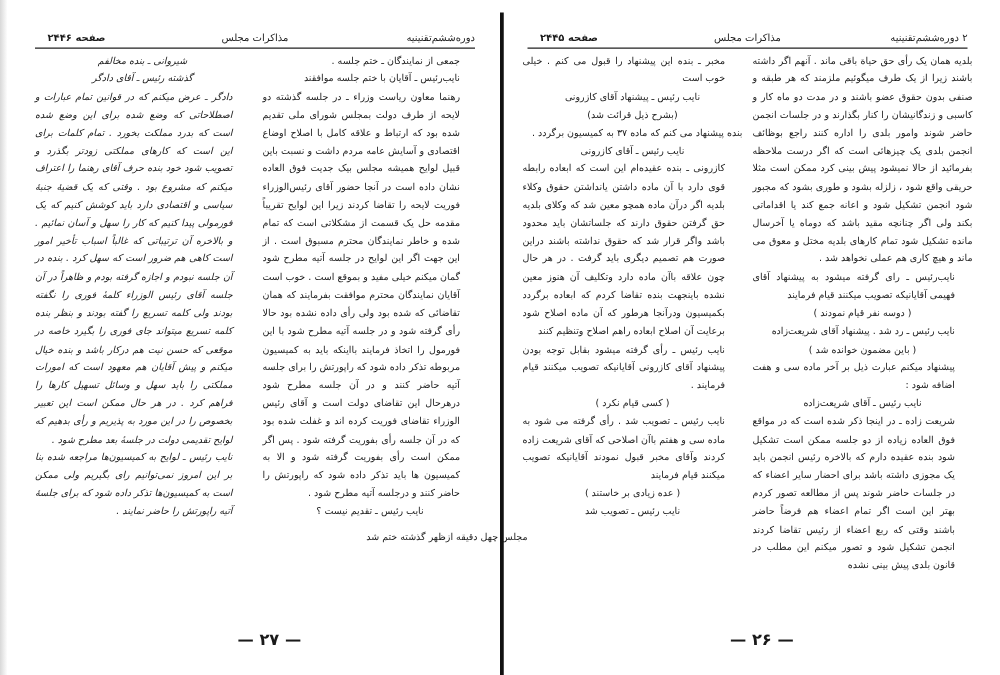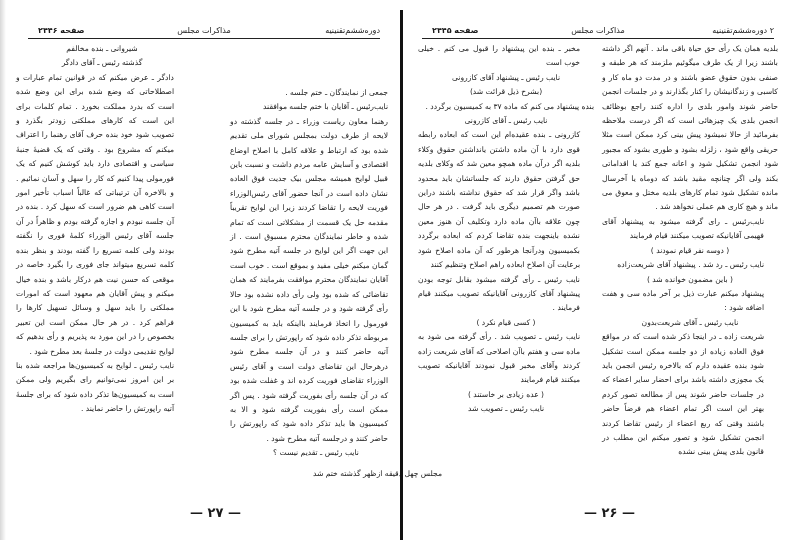--- a/index.html
+++ b/index.html
@@ -44,28 +44,28 @@
 <body>
 
 <div class="shadow-left"></div>
 
 <div class="page left">
   <div class="header">
     <span class="h-right">دوره‌ششم‌تقنینیه</span>
     <span class="h-center">مذاکرات مجلس</span>
     <span class="h-left">صفحه ۲۴۴۶</span>
   </div>
-  <div class="col" id="lp-rc" style="left:230px; width:172px;margin-top:44px;">
+  <div class="col" id="lp-rc" style="left:210px; width:172px;">
       <p class="ind">جمعی از نمایندگان ـ ختم جلسه .</p>
       <p class="ind">نایب‌رئیس ـ آقایان با ختم جلسه موافقند</p>
       <p class="ind">رهنما معاون ریاست وزراء ـ در جلسه گذشته دو لایحه از طرف دولت بمجلس شورای ملی تقدیم شده بود که ارتباط و علاقه کامل با اصلاح اوضاع اقتصادی و آسایش عامه مردم داشت و نسبت باین قبیل لوایح همیشه مجلس بیک جدیت فوق العاده نشان داده است در آنجا حضور آقای رئیس‌الوزراء فوریت لایحه را تقاضا کردند زیرا این لوایح تقریباً مقدمه حل یک قسمت از مشکلاتی است که تمام شده و خاطر نمایندگان محترم مسبوق است . از این جهت اگر این لوایح در جلسه آتیه مطرح شود گمان میکنم خیلی مفید و بموقع است . خوب است آقایان نمایندگان محترم موافقت بفرمایند که همان تقاضائی که شده بود ولی رأی داده نشده بود حالا رأی گرفته شود و در جلسه آتیه مطرح شود با این فورمول را اتخاذ فرمایند بااینکه باید به کمیسیون مربوطه تذکر داده شود که راپورتش را برای جلسه آتیه حاضر کنند و در آن جلسه مطرح شود درهرحال این تقاضای دولت است و آقای رئیس الوزراء تقاضای فوریت کرده اند و غفلت شده بود که در آن جلسه رأی بفوریت گرفته شود . پس اگر ممکن است رأی بفوریت گرفته شود و الا به کمیسیون ها باید تذکر داده شود که راپورتش را حاضر کنند و درجلسه آتیه مطرح شود .</p>
       <p class="c">نایب رئیس ـ تقدیم نیست ؟</p>
       <p style="margin-right: -40px; margin-top: 6px;">مجلس چهل دقیقه ازظهر گذشته ختم شد</p>
     </div>
-  <div class="col" id="lp-lc" style="left:16px; width:172px;">
+  <div class="col" id="lp-lc" style="left:28px; width:172px;font-style:italic;">
       <p class="c">شیروانی ـ بنده مخالفم</p>
       <p class="c">گذشته رئیس ـ آقای دادگر</p>
       <p class="ind">دادگر ـ عرض میکنم که در قوانین تمام عبارات و اصطلاحاتی که وضع شده برای این وضع شده است که بدرد مملکت بخورد . تمام کلمات برای این است که کارهای مملکتی زودتر بگذرد و تصویب شود خود بنده حرف آقای رهنما را اعتراف میکنم که مشروع بود . وقتی که یک قضیهٔ جنبهٔ سیاسی و اقتصادی دارد باید کوشش کنیم که یک فورمولی پیدا کنیم که کار را سهل و آسان نمائیم . و بالاخره آن ترتیباتی که غالباً اسباب تأخیر امور است کاهی هم ضرور است که سهل کرد . بنده در آن جلسه نبودم و اجازه گرفته بودم و ظاهراً در آن جلسه آقای رئیس الوزراء کلمهٔ فوری را نگفته بودند ولی کلمه تسریع را گفته بودند و بنظر بنده کلمه تسریع میتواند جای فوری را بگیرد خاصه در موقعی که حسن نیت هم درکار باشد و بنده خیال میکنم و پیش آقایان هم معهود است که امورات مملکتی را باید سهل و وسائل تسهیل کارها را فراهم کرد . در هر حال ممکن است این تعبیر بخصوص را در این مورد به پذیریم و رأی بدهیم که لوایح تقدیمی دولت در جلسهٔ بعد مطرح شود .</p>
       <p class="ind">نایب رئیس ـ لوایح به کمیسیون‌ها مراجعه شده بنا بر این امروز نمی‌توانیم رای بگیریم ولی ممکن است به کمیسیون‌ها تذکر داده شود که برای جلسهٔ آتیه راپورتش را حاضر نمایند .</p>
     </div>
   <div class="folio">— ۲۷ —</div>
 </div>
 
 <div class="gutter"></div>
 
@@ -75,21 +75,21 @@
     <span class="h-center">مذاکرات مجلس</span>
     <span class="h-left">صفحه ۲۴۴۵</span>
   </div>
   <div class="col" id="rp-rc" style="left:198px; width:176px;">
       <p>بلدیه همان یک رأی حق حیاة باقی ماند . آنهم اگر داشته باشند زیرا از یک طرف میگوئیم ملزمند که هر طبقه و صنفی بدون حقوق عضو باشند و در مدت دو ماه کار و کاسبی و زندگانیشان را کنار بگذارند و در جلسات انجمن حاضر شوند وامور بلدی را اداره کنند راجع بوظائف انجمن بلدی یک چیزهائی است که اگر درست ملاحظه بفرمائید از حالا نمیشود پیش بینی کرد ممکن است مثلا حریقی واقع شود ، زلزله بشود و طوری بشود که مجبور شود انجمن تشکیل شود و اعانه جمع کند یا اقداماتی بکند ولی اگر چنانچه مقید باشد که دوماه یا آخرسال مانده تشکیل شود تمام کارهای بلدیه مختل و معوق می ماند و هیچ کاری هم عملی نخواهد شد .</p>
       <p class="ind">نایب‌رئیس ـ رای گرفته میشود به پیشنهاد آقای فهیمی آقایانیکه تصویب میکنند قیام فرمایند</p>
       <p class="c">( دوسه نفر قیام نمودند )</p>
       <p class="ind">نایب رئیس ـ رد شد . پیشنهاد آقای شریعت‌زاده</p>
       <p class="c">( باین مضمون خوانده شد )</p>
       <p class="ind">پیشنهاد میکنم عبارت ذیل بر آخر ماده سی و هفت اضافه شود :</p>
-      <p class="c">نایب رئیس ـ آقای شریعت‌بدون</p>
+      <p class="c">نایب رئیس ـ آقای شریعت‌زاده</p>
       <p class="ind">شریعت زاده ـ در اینجا ذکر شده است که در مواقع فوق العاده زیاده از دو جلسه ممکن است تشکیل شود بنده عقیده دارم که بالاخره رئیس انجمن باید یک مجوزی داشته باشد برای احضار سایر اعضاء که در جلسات حاضر شوند پس از مطالعه تصور کردم بهتر این است اگر تمام اعضاء هم فرضاً حاضر باشند وقتی که ربع اعضاء از رئیس تقاضا کردند انجمن تشکیل شود و تصور میکنم این مطلب در قانون بلدی پیش بینی نشده</p>
     </div>
   <div class="col" id="rp-lc" style="left:14px; width:176px;">
       <p class="ind">مخبر ـ بنده این پیشنهاد را قبول می کنم . خیلی خوب است</p>
       <p class="c">نایب رئیس ـ پیشنهاد آقای کازرونی</p>
       <p class="c">(بشرح ذیل قرائت شد)</p>
       <p>بنده پیشنهاد می کنم که ماده ۳۷ به کمیسیون برگردد .</p>
       <p class="c">نایب رئیس ـ آقای کازرونی</p>
       <p class="ind">کازرونی ـ بنده عقیده‌ام این است که ابعاده رابطه قوی دارد با آن ماده داشتن یانداشتن حقوق وکلاء بلدیه اگر درآن ماده همچو معین شد که وکلای بلدیه حق گرفتن حقوق دارند که جلساتشان باید محدود باشد واگر قرار شد که حقوق نداشته باشند دراین صورت هم تصمیم دیگری باید گرفت . در هر حال چون علاقه باآن ماده دارد وتکلیف آن هنوز معین نشده باینجهت بنده تقاضا کردم که ابعاده برگردد بکمیسیون ودرآنجا هرطور که آن ماده اصلاح شود برعایت آن اصلاح ابعاده راهم اصلاح وتنظیم کنند</p>
       <p class="ind">نایب رئیس ـ رأی گرفته میشود بقابل توجه بودن پیشنهاد آقای کازرونی آقایانیکه تصویب میکنند قیام فرمایند .</p>

